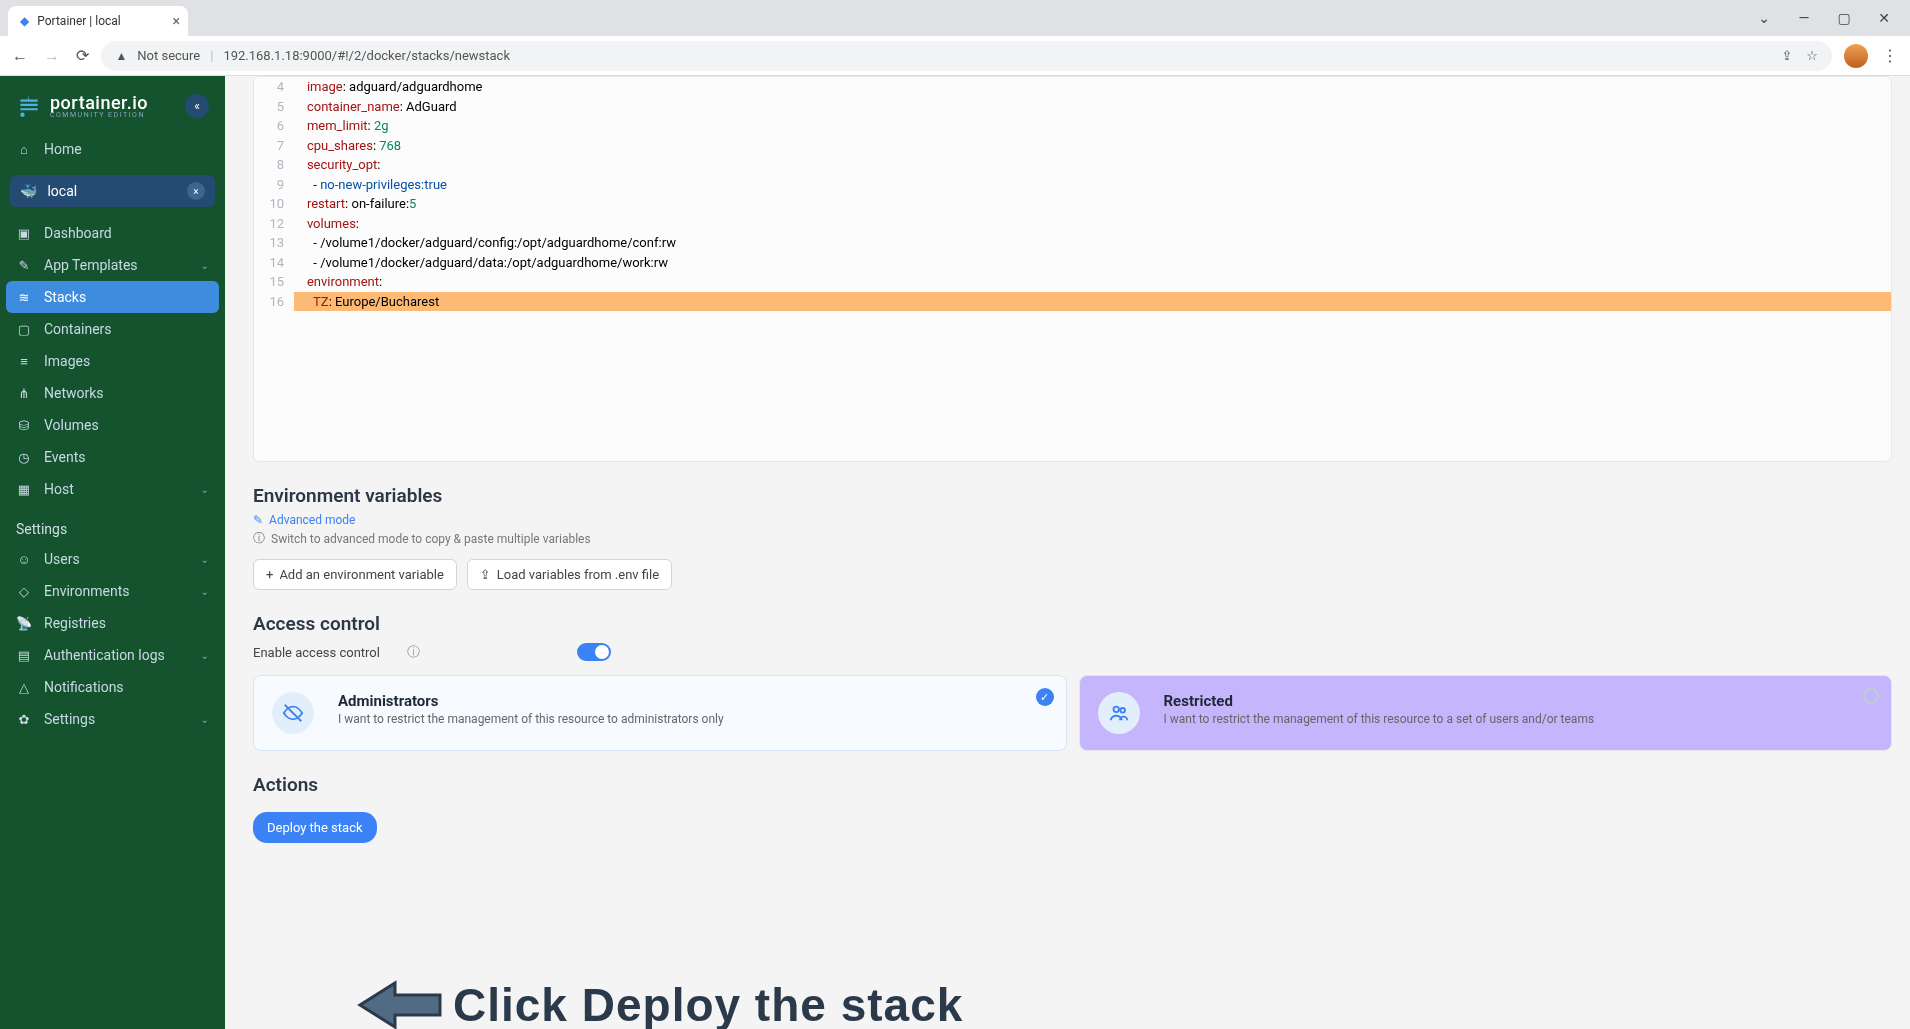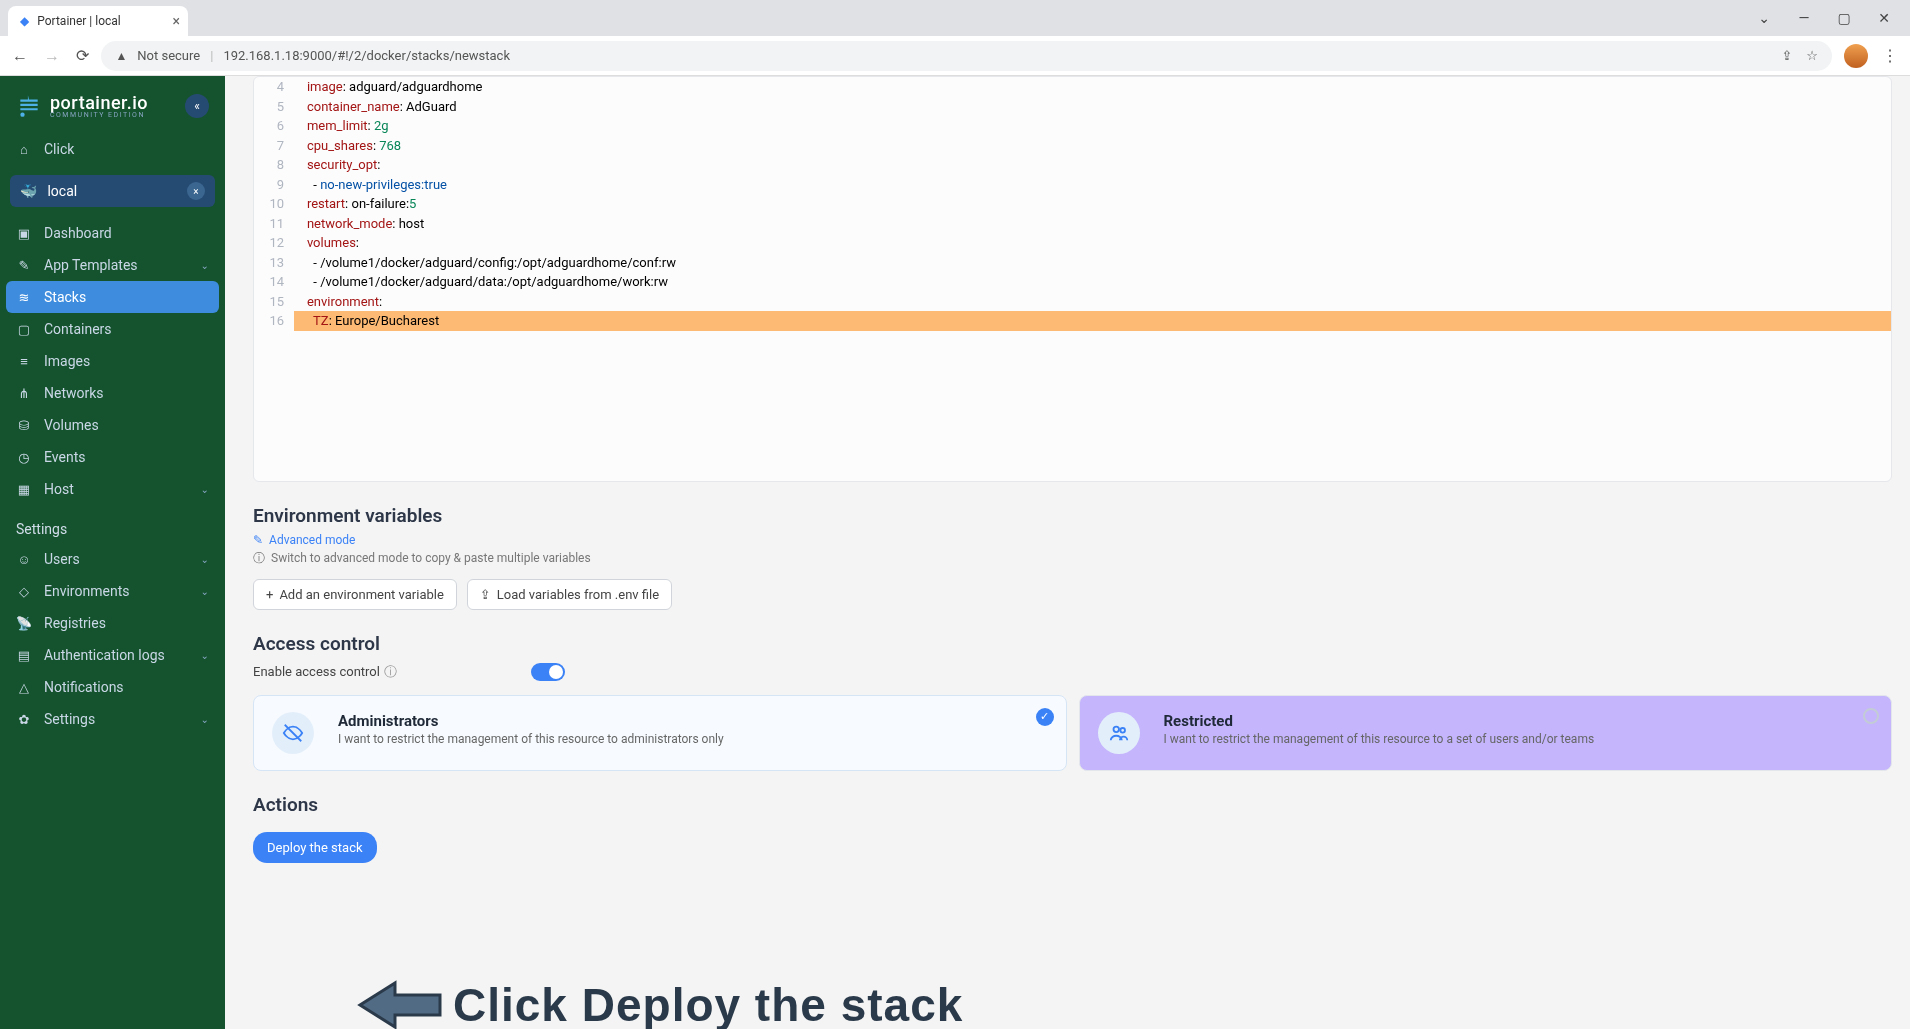--- a/index.html
+++ b/index.html
@@ -55,21 +55,21 @@
 .editor-pad { height: 150px; }
 
 
 .section-title { font-size: 19px; font-weight: 600; color: #2d3748; margin-top: 22px; margin-bottom: 6px; }
 .help-text { font-size: 13px; color: #555; margin-bottom: 6px; }
 .link-row { font-size: 12px; color: #3b82f6; display: flex; align-items: center; gap: 6px; margin-top: 4px; }
 .info-row { font-size: 12px; color: #777; display: flex; align-items: center; gap: 6px; margin-top: 3px; }
 .btn-row { display: flex; gap: 10px; margin-top: 12px; }
 .btn-outline { background: #fff; border: 1px solid #d1d5db; border-radius: 6px; padding: 7px 12px; font-size: 13px; color: #444; display: flex; align-items: center; gap: 6px; cursor: pointer; }
 
-.toggle-row { display: flex; align-items: center; gap: 4px; font-size: 13px; color: #444; margin-top: 8px; }
+.toggle-row { display: flex; align-items: center; gap: 27px; font-size: 13px; color: #444; margin-top: 8px; }
 .toggle { width: 34px; height: 18px; background: #3b82f6; border-radius: 10px; position: relative; }
 .toggle::after { content: ""; position: absolute; width: 14px; height: 14px; background: #fff; border-radius: 50%; top: 2px; right: 2px; }
 .toggle-wide { margin-left: 130px; }
 
 .card-row { display: flex; gap: 12px; margin-top: 14px; }
 .card { flex: 1; border: 1px solid #d6e5f6; background: #f7fbff; border-radius: 8px; padding: 16px 18px; display: flex; gap: 24px; position: relative; }
 .card.unselected { border: 1px solid #e3e7ec; background: #c4b5fd; }
 .card-icon { width: 42px; height: 42px; border-radius: 21px; background: #e3eefb; display: flex; align-items: center; justify-content: center; color: #3b82f6; font-size: 20px; flex-shrink: 0; }
 .card-title { font-weight: 700; font-size: 15px; color: #1f2937; }
 .card-desc { font-size: 12px; color: #666; margin-top: 2px; }
@@ -133,21 +133,21 @@
         <div>
           <div class="logo-text">portainer.io</div>
           <div class="logo-sub">COMMUNITY EDITION</div>
         </div>
       </div>
       <div class="sb-collapse">«</div>
     </div>
 
     <div class="sb-item">
       <span class="icon">⌂</span>
-      <span>Click</span>
+      <span>Home</span>
     </div>
 
     <div class="sb-env">
       <span style="color:#5ab5ea;">🐳</span>
       <span>local</span>
       <span class="env-close">×</span>
     </div>
 
     <div id="sb-items">
         <div class="sb-item">
@@ -246,24 +246,20 @@
             <div class="gutter">8</div>
             <div class="code-line">    <span class="tok-key">security_opt</span>:</div>
           </div>
           <div class="code-row">
             <div class="gutter">9</div>
             <div class="code-line">      - <span class="tok-str">no-new-privileges:true</span></div>
           </div>
           <div class="code-row">
             <div class="gutter">10</div>
             <div class="code-line">    <span class="tok-key">restart</span>: on-failure:<span class="tok-num">5</span></div>
-          </div>
-          <div class="code-row">
-            <div class="gutter">11</div>
-            <div class="code-line">    <span class="tok-key">network_mode</span>: host</div>
           </div>
           <div class="code-row">
             <div class="gutter">12</div>
             <div class="code-line">    <span class="tok-key">volumes</span>:</div>
           </div>
           <div class="code-row">
             <div class="gutter">13</div>
             <div class="code-line">      - /volume1/docker/adguard/config:/opt/adguardhome/conf:rw</div>
           </div>
           <div class="code-row">

